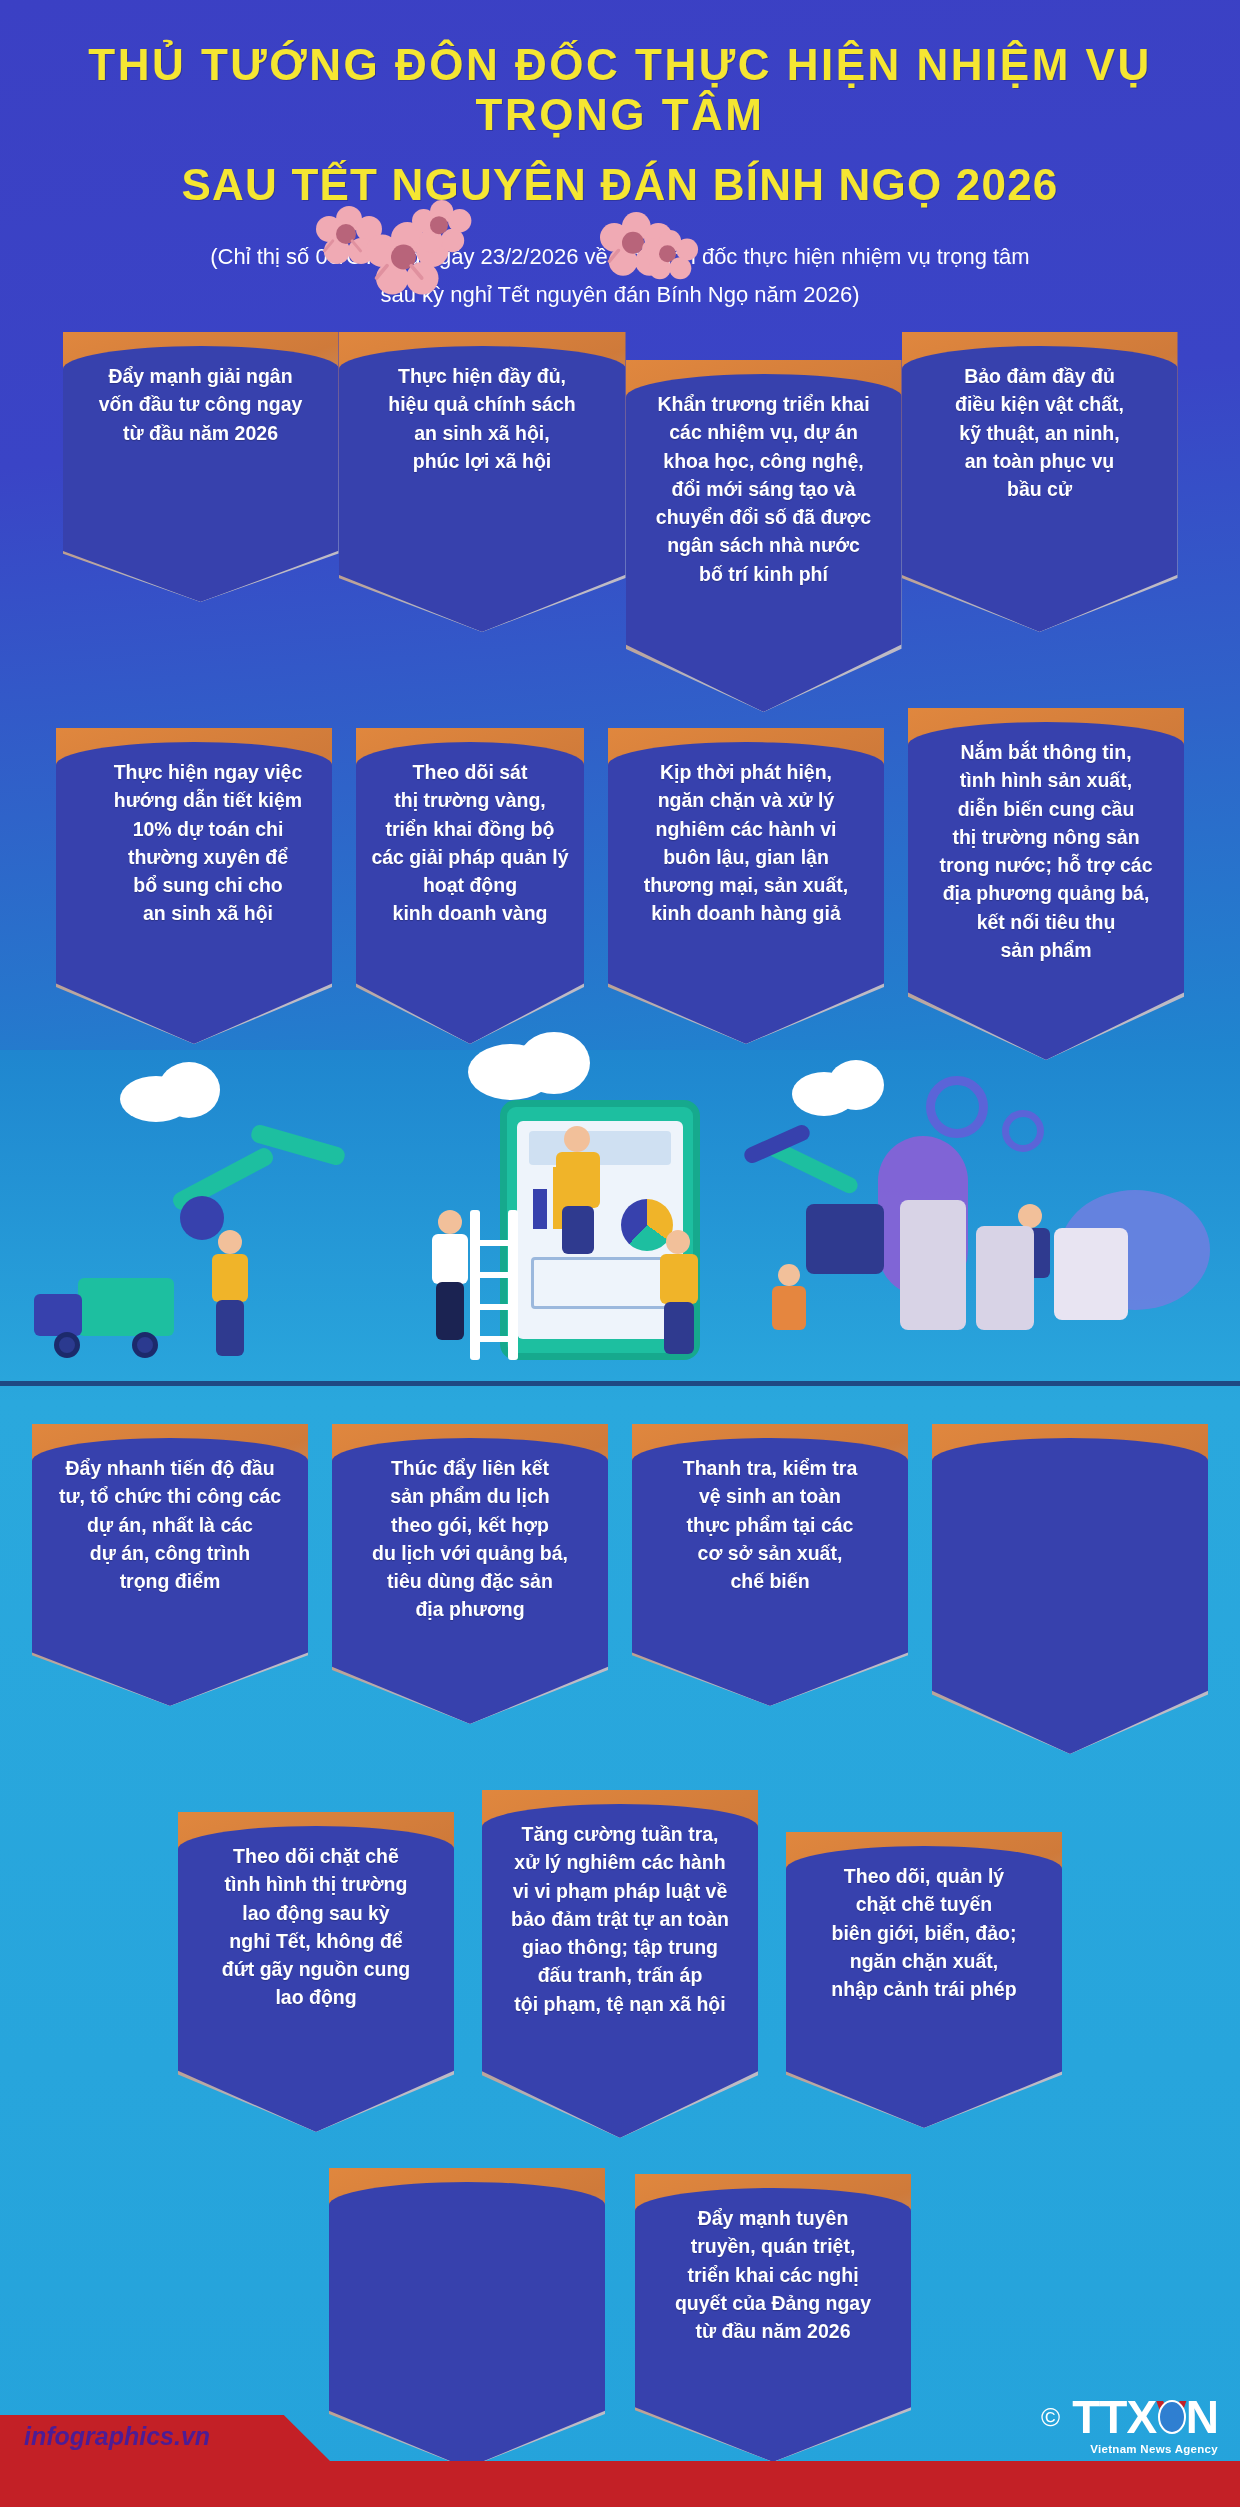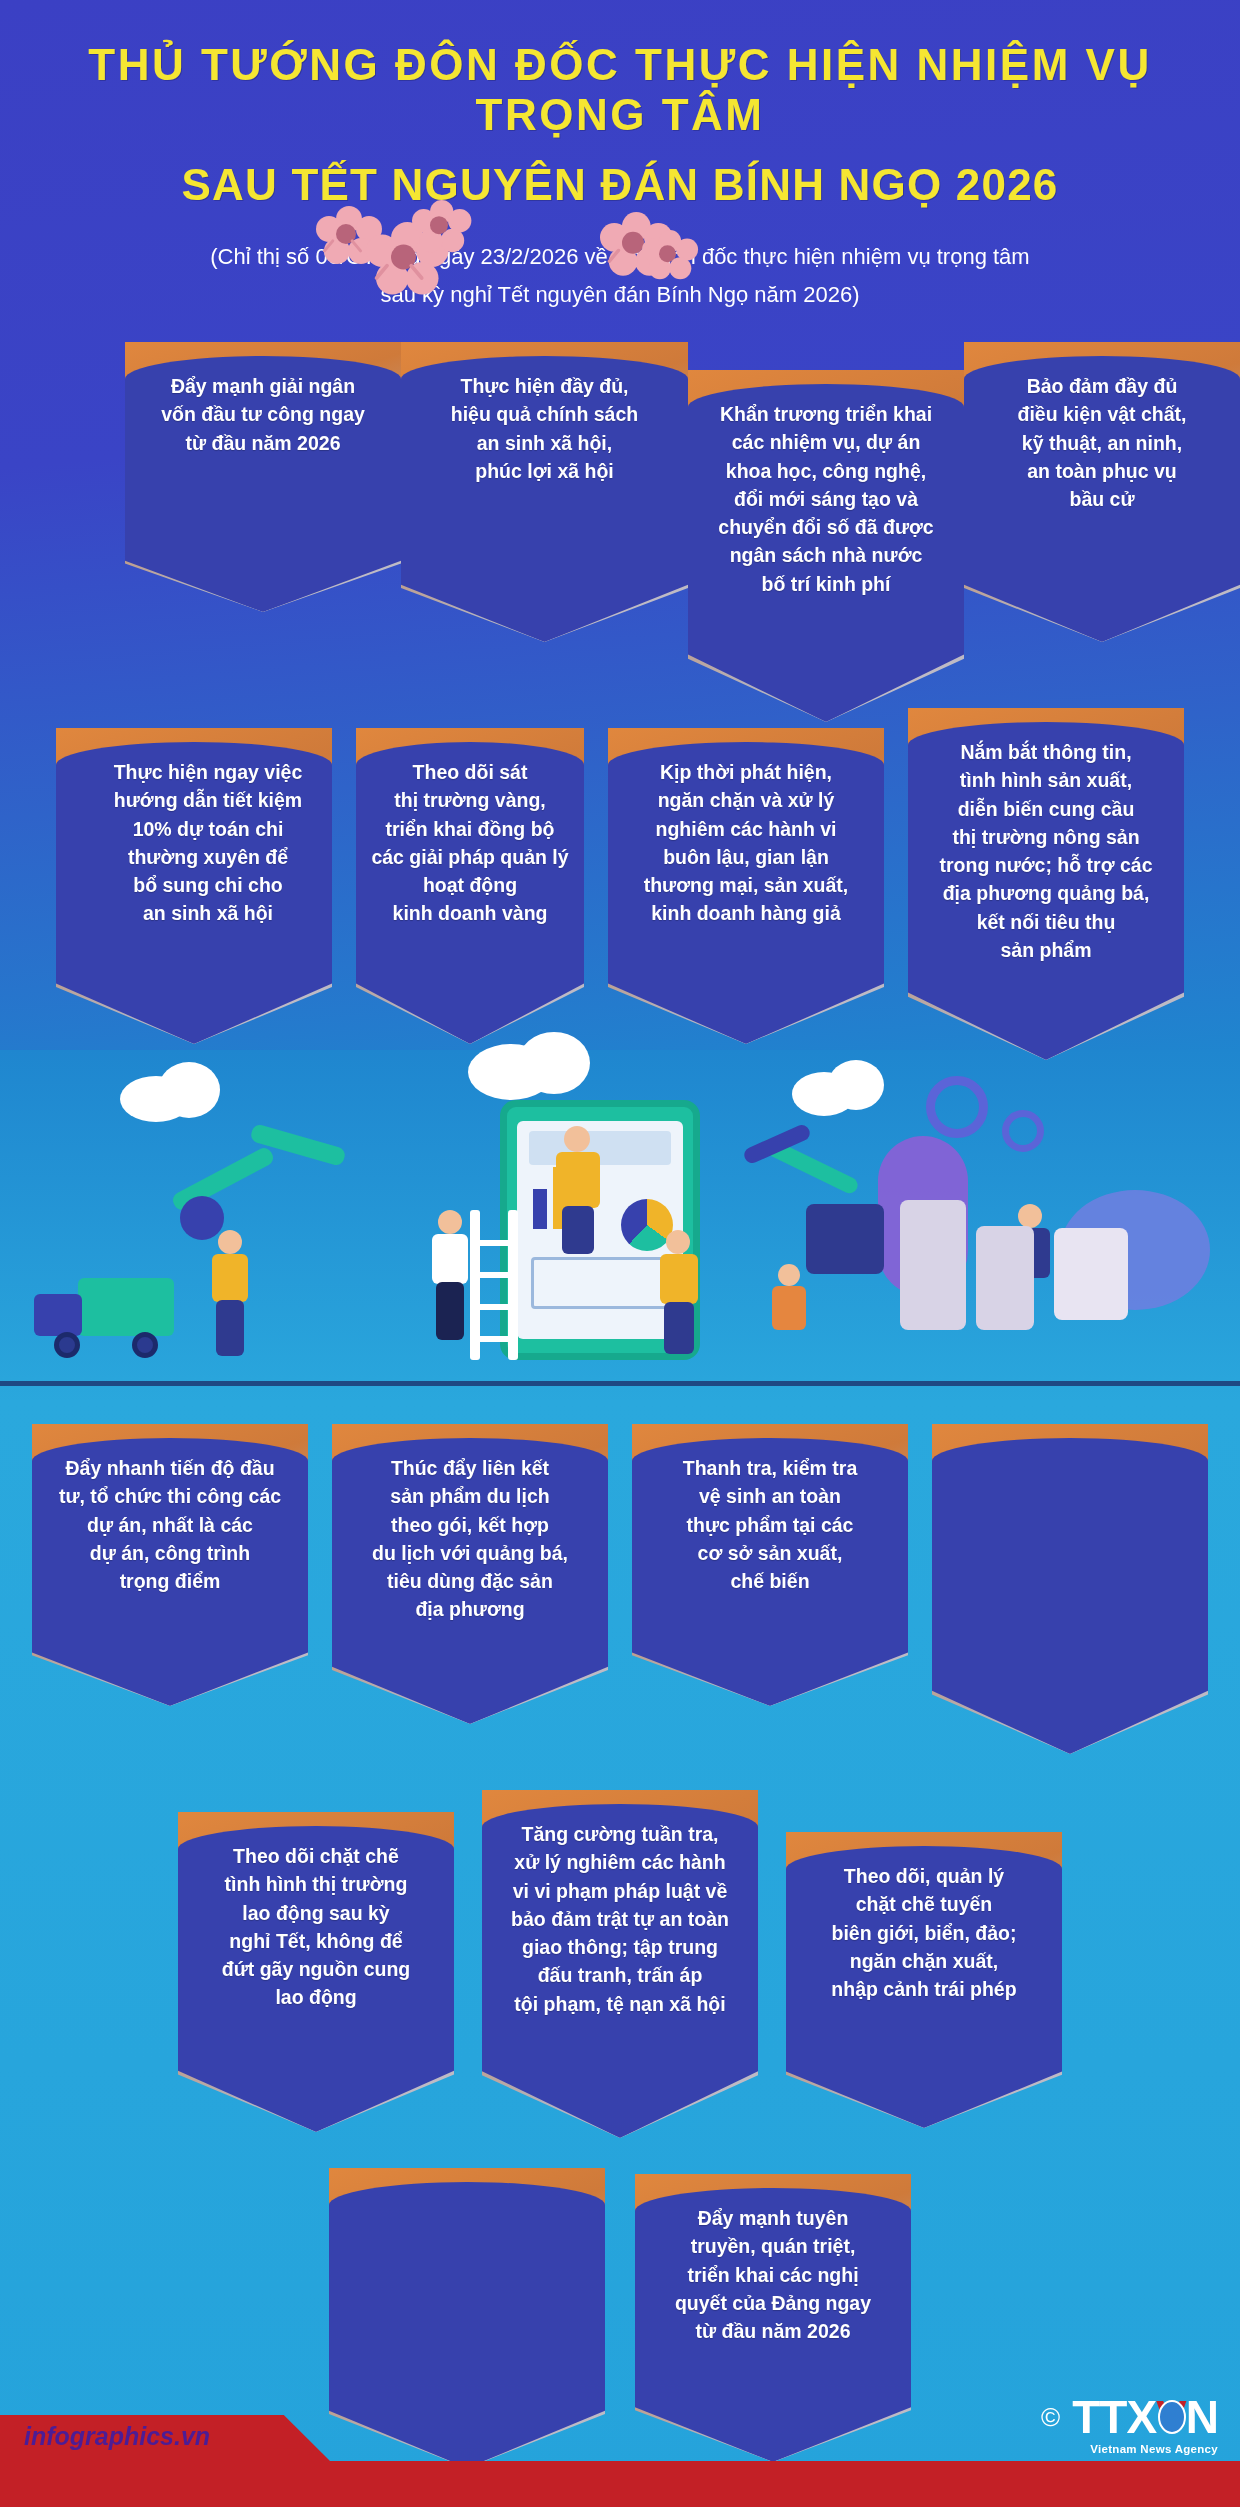--- a/index.html
+++ b/index.html
@@ -166,21 +166,21 @@
 </div>
 <div class="blossom" style="left:642px; top:230px; transform:scale(.85);">
   <div class="petal" style="left:0;   top:10px;"></div>
   <div class="petal" style="left:20px;top:0;"></div>
   <div class="petal" style="left:40px;top:10px;"></div>
   <div class="petal" style="left:32px;top:32px;"></div>
   <div class="petal" style="left:8px; top:32px;"></div>
   <div class="pcore" style="left:20px;top:18px;"></div>
 </div>
 
-<div class="row" style="top:342px; justify-content:flex-end;">
+<div class="row" style="top:332px; ">
   <div class="card" style="width:276px; height:270px;">
     <div class="inner"></div>
     <div class="txt">Đẩy mạnh giải ngân
 vốn đầu tư công ngay
 từ đầu năm 2026</div>
   </div>
   <div class="card" style="width:287px; height:300px;">
     <div class="inner"></div>
     <div class="txt">Thực hiện đầy đủ,
 hiệu quả chính sách

